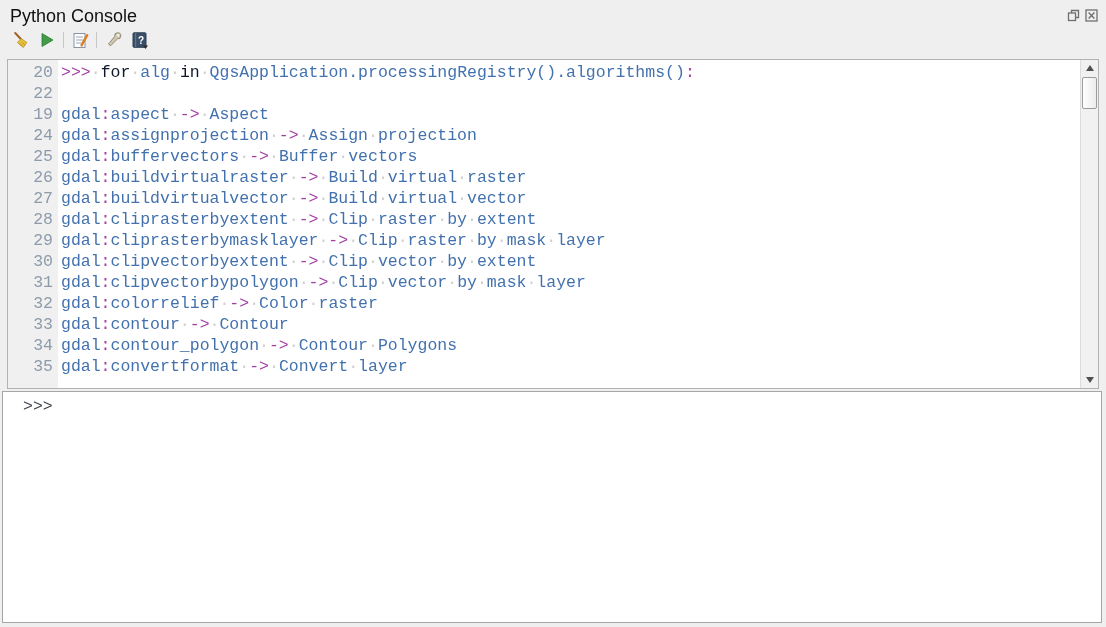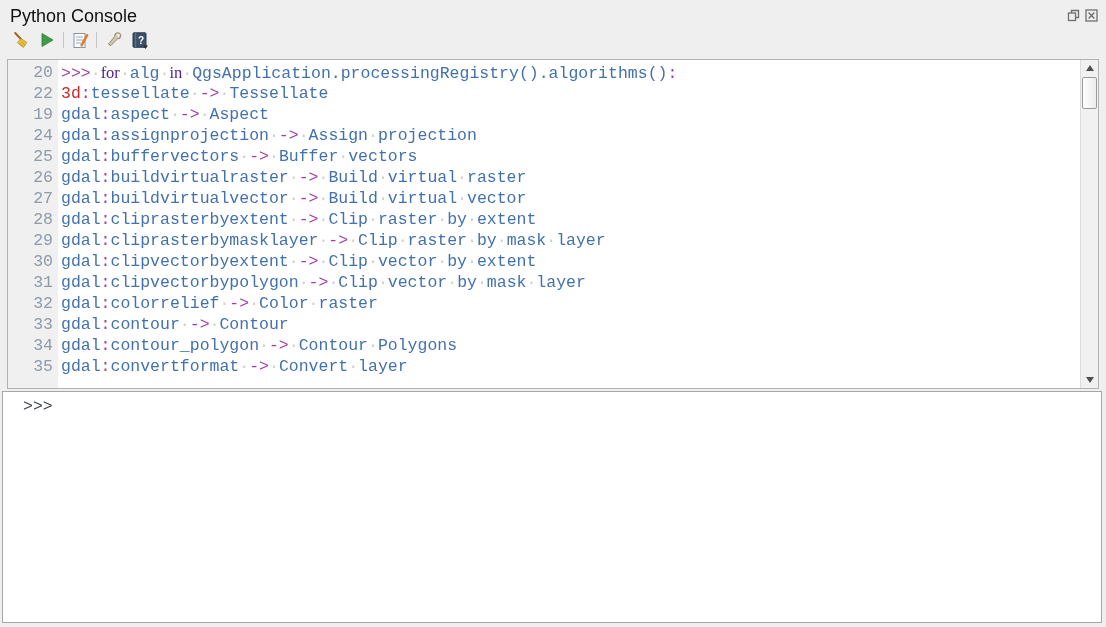--- a/index.html
+++ b/index.html
@@ -21,21 +21,21 @@
   .console-out{
     position:absolute;left:7px;top:59px;width:1090px;height:328px;
     background:#ffffff;border:1px solid #b2b2b2;overflow:hidden;
   }
   .gutter-bg{position:absolute;left:0;top:0;width:50px;height:100%;background:#f0f0f0;}
   .lines{position:absolute;left:0;top:0;right:17px;padding-top:2px;}
   .cline{display:flex;height:21px;white-space:pre;
     font-family:"Liberation Mono","DejaVu Sans Mono",monospace;font-size:16.5px;line-height:21px;}
   .lnum{width:45px;padding-right:3px;flex:0 0 auto;text-align:right;color:#8d9bab;background:#f0f0f0;}
   .lcode{padding-left:5px;color:#4271ae;}
-  .tk-k{color:#4c1d95;font-family:Liberation Serif, serif;}          
+  .tk-k{color:#0f172a;}          
   .tk-i{color:#4271ae;}          
   .tk-o{color:#a33ea3;}          
   .tk-n{color:#c82829;}          
   .tk-s{color:#718c00;font-weight:bold;} 
   .tk-sp{color:#cfcfcf;}         
   
   .vscroll{position:absolute;right:0;top:0;width:17px;height:100%;
     background:#f1f1f1;border-left:1px solid #dcdcdc;}
   .sbtn{position:absolute;left:0;width:17px;height:16px;display:flex;align-items:center;justify-content:center;}
   .sbtn.up{top:0;}
@@ -108,21 +108,21 @@
       <text x="11" y="12.6" font-family="Liberation Sans, sans-serif" font-size="10" font-weight="bold" fill="#ffffff" text-anchor="middle">?</text>
       <polygon points="13,14.5 18,14.5 15.5,18" fill="#2b2b2b"></polygon>
     </svg>
   </div>
 </div>
 
 <div class="console-out">
   <div class="gutter-bg"></div>
   <div class="lines">
       <div class="cline"><span class="lnum">20</span><span class="lcode"><span class="tk-o">&gt;&gt;&gt;</span><span class="tk-sp">·</span><span class="tk-k">for</span><span class="tk-sp">·</span><span class="tk-i">alg</span><span class="tk-sp">·</span><span class="tk-k">in</span><span class="tk-sp">·</span><span class="tk-i">QgsApplication.processingRegistry().algorithms()</span><span class="tk-o">:</span></span></div>
-      <div class="cline"><span class="lnum">22</span><span class="lcode"><span class="tk-n">3d</span><span class="tk-o">:</span><span class="tk-i">tessellate</span><span class="tk-sp">·</span><span class="tk-o">-&gt;</span><span class="tk-sp">·</span><span class="tk-i">Tessellate</span></span></div>
+      <div class="cline"><span class="lnum">22</span></div>
       <div class="cline"><span class="lnum">19</span><span class="lcode"><span class="tk-i">gdal</span><span class="tk-o">:</span><span class="tk-i">aspect</span><span class="tk-sp">·</span><span class="tk-o">-&gt;</span><span class="tk-sp">·</span><span class="tk-i">Aspect</span></span></div>
       <div class="cline"><span class="lnum">24</span><span class="lcode"><span class="tk-i">gdal</span><span class="tk-o">:</span><span class="tk-i">assignprojection</span><span class="tk-sp">·</span><span class="tk-o">-&gt;</span><span class="tk-sp">·</span><span class="tk-i">Assign</span><span class="tk-sp">·</span><span class="tk-i">projection</span></span></div>
       <div class="cline"><span class="lnum">25</span><span class="lcode"><span class="tk-i">gdal</span><span class="tk-o">:</span><span class="tk-i">buffervectors</span><span class="tk-sp">·</span><span class="tk-o">-&gt;</span><span class="tk-sp">·</span><span class="tk-i">Buffer</span><span class="tk-sp">·</span><span class="tk-i">vectors</span></span></div>
       <div class="cline"><span class="lnum">26</span><span class="lcode"><span class="tk-i">gdal</span><span class="tk-o">:</span><span class="tk-i">buildvirtualraster</span><span class="tk-sp">·</span><span class="tk-o">-&gt;</span><span class="tk-sp">·</span><span class="tk-i">Build</span><span class="tk-sp">·</span><span class="tk-i">virtual</span><span class="tk-sp">·</span><span class="tk-i">raster</span></span></div>
       <div class="cline"><span class="lnum">27</span><span class="lcode"><span class="tk-i">gdal</span><span class="tk-o">:</span><span class="tk-i">buildvirtualvector</span><span class="tk-sp">·</span><span class="tk-o">-&gt;</span><span class="tk-sp">·</span><span class="tk-i">Build</span><span class="tk-sp">·</span><span class="tk-i">virtual</span><span class="tk-sp">·</span><span class="tk-i">vector</span></span></div>
       <div class="cline"><span class="lnum">28</span><span class="lcode"><span class="tk-i">gdal</span><span class="tk-o">:</span><span class="tk-i">cliprasterbyextent</span><span class="tk-sp">·</span><span class="tk-o">-&gt;</span><span class="tk-sp">·</span><span class="tk-i">Clip</span><span class="tk-sp">·</span><span class="tk-i">raster</span><span class="tk-sp">·</span><span class="tk-i">by</span><span class="tk-sp">·</span><span class="tk-i">extent</span></span></div>
       <div class="cline"><span class="lnum">29</span><span class="lcode"><span class="tk-i">gdal</span><span class="tk-o">:</span><span class="tk-i">cliprasterbymasklayer</span><span class="tk-sp">·</span><span class="tk-o">-&gt;</span><span class="tk-sp">·</span><span class="tk-i">Clip</span><span class="tk-sp">·</span><span class="tk-i">raster</span><span class="tk-sp">·</span><span class="tk-i">by</span><span class="tk-sp">·</span><span class="tk-i">mask</span><span class="tk-sp">·</span><span class="tk-i">layer</span></span></div>
       <div class="cline"><span class="lnum">30</span><span class="lcode"><span class="tk-i">gdal</span><span class="tk-o">:</span><span class="tk-i">clipvectorbyextent</span><span class="tk-sp">·</span><span class="tk-o">-&gt;</span><span class="tk-sp">·</span><span class="tk-i">Clip</span><span class="tk-sp">·</span><span class="tk-i">vector</span><span class="tk-sp">·</span><span class="tk-i">by</span><span class="tk-sp">·</span><span class="tk-i">extent</span></span></div>
       <div class="cline"><span class="lnum">31</span><span class="lcode"><span class="tk-i">gdal</span><span class="tk-o">:</span><span class="tk-i">clipvectorbypolygon</span><span class="tk-sp">·</span><span class="tk-o">-&gt;</span><span class="tk-sp">·</span><span class="tk-i">Clip</span><span class="tk-sp">·</span><span class="tk-i">vector</span><span class="tk-sp">·</span><span class="tk-i">by</span><span class="tk-sp">·</span><span class="tk-i">mask</span><span class="tk-sp">·</span><span class="tk-i">layer</span></span></div>
       <div class="cline"><span class="lnum">32</span><span class="lcode"><span class="tk-i">gdal</span><span class="tk-o">:</span><span class="tk-i">colorrelief</span><span class="tk-sp">·</span><span class="tk-o">-&gt;</span><span class="tk-sp">·</span><span class="tk-i">Color</span><span class="tk-sp">·</span><span class="tk-i">raster</span></span></div>

